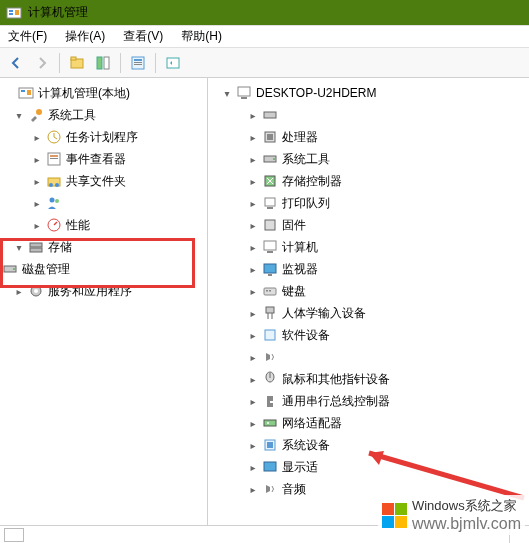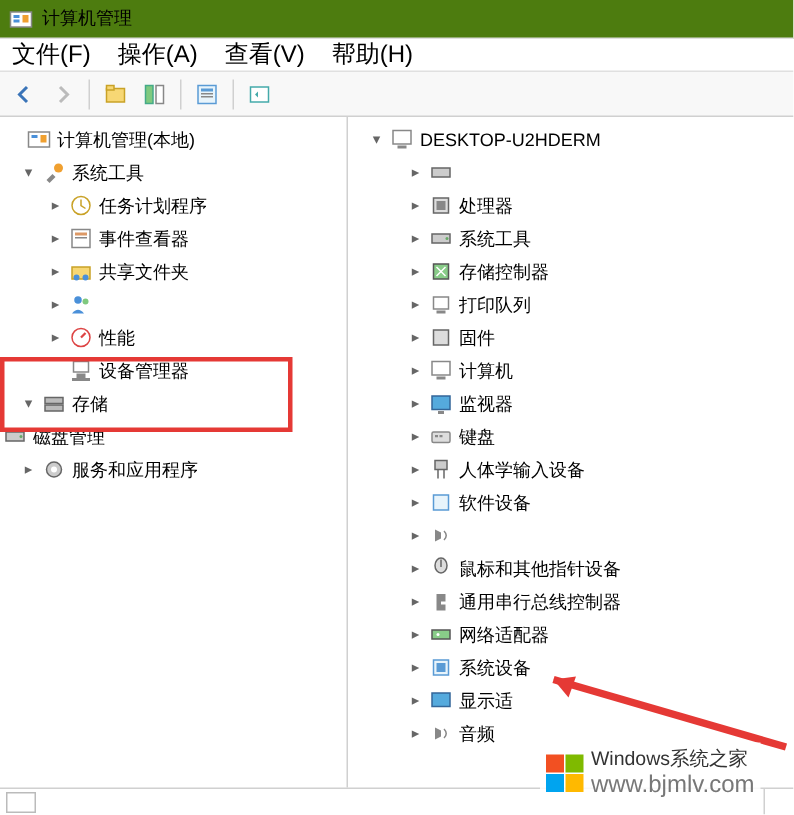--- a/index.html
+++ b/index.html
@@ -1,34 +1,34 @@
 <!DOCTYPE html>
 <html><head>
   <meta charset="utf-8">
   <style>
     * { margin: 0; padding: 0; box-sizing: border-box; font-family: "Microsoft YaHei", "Segoe UI", sans-serif; }
     body { width: 529px; height: 543px; background: #fff; overflow: hidden; position: relative; }
     .titlebar { height: 26px; background: #4d7c0f; border-bottom: 1px solid #e0e0e0; display: flex; align-items: center; padding-left: 6px; font-size: 12px; }
     .titlebar-icon { width: 16px; height: 16px; margin-right: 6px; }
-    .menubar { height: 22px; display: flex; align-items: center; padding-left: 8px; font-size: 16px; gap: 18px; border-bottom: 1px solid #e0e0e0; }
+    .menubar { height: 22px; display: flex; align-items: center; padding-left: 8px; font-size: 12px; gap: 18px; border-bottom: 1px solid #e0e0e0; }
     .menubar span { cursor: default; }
     .toolbar { height: 30px; border-bottom: 1px solid #d0d0d0; display: flex; align-items: center; padding-left: 4px; gap: 2px; background: #f8f8f8; }
     .tool-btn { width: 24px; height: 24px; display: flex; align-items: center; justify-content: center; border: 1px solid transparent; }
     .tool-sep { width: 1px; height: 20px; background: #d0d0d0; margin: 0 3px; }
     .content { display: flex; height: calc(543px - 26px - 22px - 30px - 18px); }
-    .left-panel { width: 232px; border-right: 1px solid #d0d0d0; overflow: auto; padding-top: 4px; position: relative; }
+    .left-panel { width: 208px; border-right: 1px solid #d0d0d0; overflow: auto; padding-top: 4px; position: relative; }
     .right-panel { flex: 1; overflow: auto; padding-top: 4px; }
     .tree-row { display: flex; align-items: center; height: 22px; font-size: 12px; white-space: nowrap; cursor: default; }
     .expander { width: 14px; height: 14px; display: flex; align-items: center; justify-content: center; font-size: 10px; color: #666; flex-shrink: 0; }
     .tree-icon { width: 16px; height: 16px; margin: 0 4px 0 2px; flex-shrink: 0; }
     .highlight-box { position: absolute; border: 3px solid #e53935; pointer-events: none; }
     .statusbar { height: 18px; border-top: 1px solid #d0d0d0; display: flex; align-items: center; padding: 0 4px; font-size: 11px; }
     .statusbar-left { width: 20px; height: 14px; border: 1px solid #bbb; margin-right: 4px; }
     .statusbar-right { border-left: 1px solid #d0d0d0; height: 100%; width: 16px; margin-left: auto; }
-    .watermark { position: absolute; right: 22px; bottom: 8px; font-size: 12px; color: #555; display: flex; align-items: center; gap: 4px; background: rgba(255,255,255,0.85); padding: 2px 4px; }
+    .watermark { position: absolute; right: 4px; bottom: 8px; font-size: 12px; color: #555; display: flex; align-items: center; gap: 4px; background: rgba(255,255,255,0.85); padding: 2px 4px; }
     .watermark-logo { display: flex; flex-wrap: wrap; width: 26px; height: 26px; }
     .watermark-logo div { width: 12px; height: 12px; margin: 0.5px; }
     .red-arrow { position: absolute; pointer-events: none; }
   </style>
 </head>
 <body>
 
 <div class="titlebar">
   <svg class="titlebar-icon" viewBox="0 0 16 16">
     <rect x="1" y="3" width="14" height="10" fill="#fff" stroke="#888"></rect>
@@ -143,28 +143,20 @@
         </svg>
     </div>
     <div class="tree-row" style="padding-left:30px">
       <span class="expander">▸</span>
       <svg class="tree-icon" viewBox="0 0 16 16">
           <circle cx="8" cy="8" r="6" fill="#fff" stroke="#d44"></circle>
           <path d="M8 8 L11 5" stroke="#d44" stroke-width="1.5"></path>
         </svg>
       <span>性能</span>
     </div>
-    <div class="tree-row" style="padding-left:44px">
-      <svg class="tree-icon" viewBox="0 0 16 16">
-          <rect x="3" y="2" width="10" height="7" fill="#fff" stroke="#888"></rect>
-          <rect x="5" y="10" width="6" height="3" fill="#888"></rect>
-          <rect x="2" y="13" width="12" height="2" fill="#888"></rect>
-        </svg>
-      <span>设备管理器</span>
-    </div>
     <div class="tree-row" style="padding-left:12px">
       <span class="expander">▾</span>
       <svg class="tree-icon" viewBox="0 0 16 16">
           <rect x="2" y="4" width="12" height="4" fill="#bbb" stroke="#666"></rect>
           <rect x="2" y="9" width="12" height="4" fill="#bbb" stroke="#666"></rect>
         </svg>
       <span>存储</span>
     </div>
     <div class="tree-row" style="">
       <svg class="tree-icon" viewBox="0 0 16 16">

